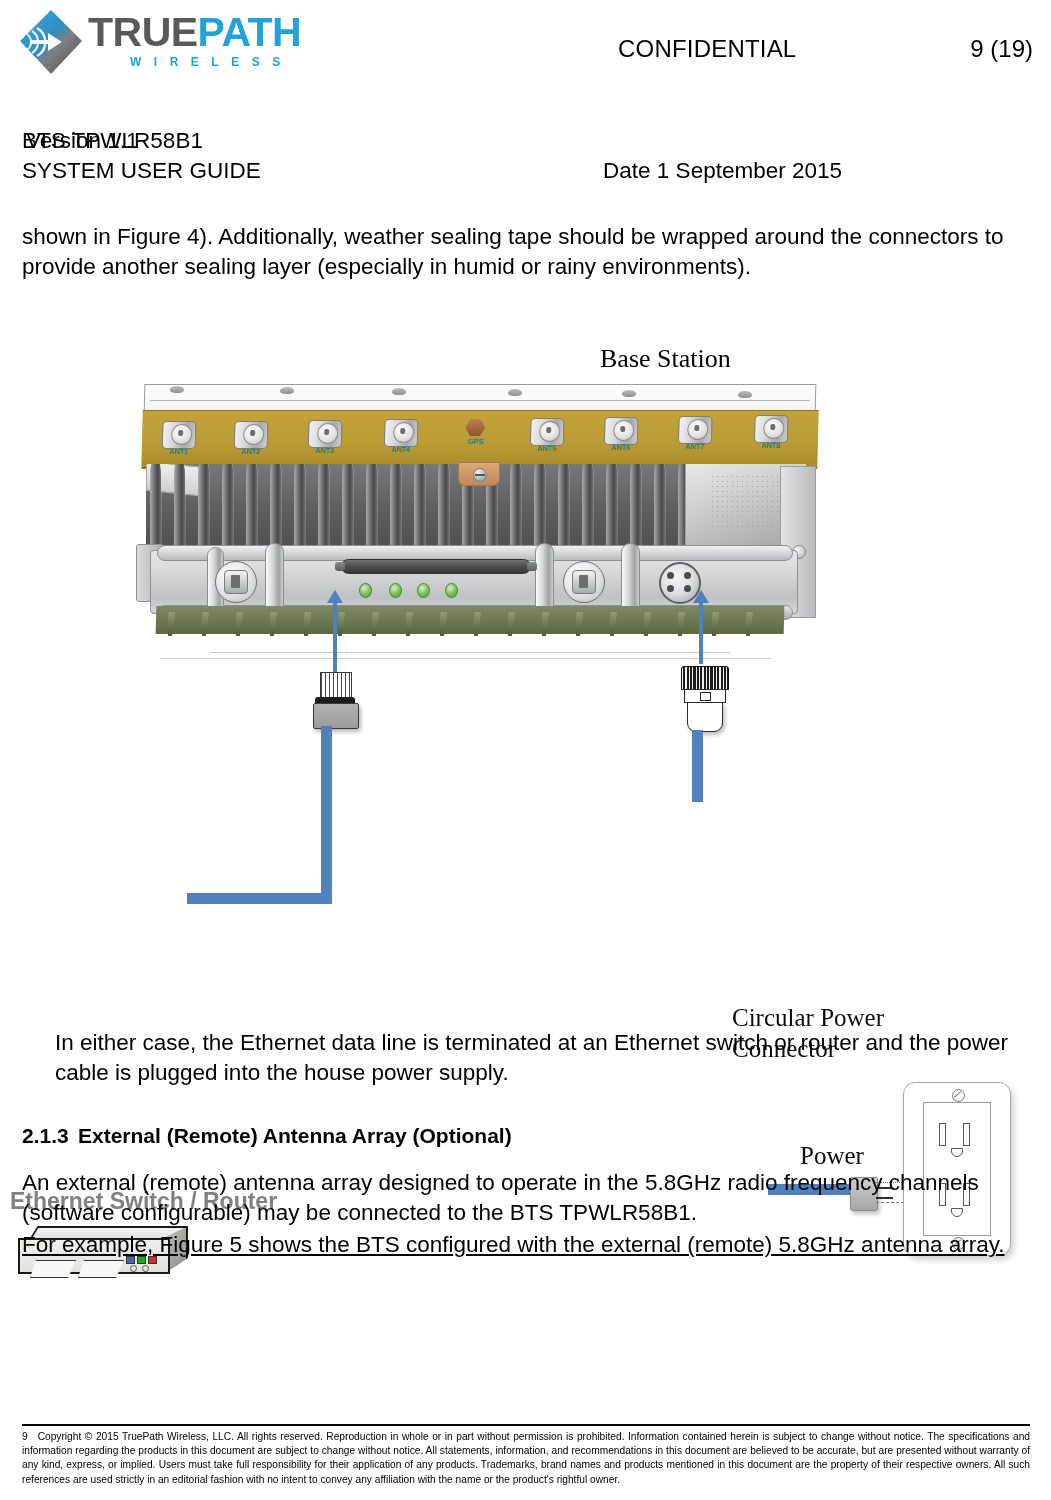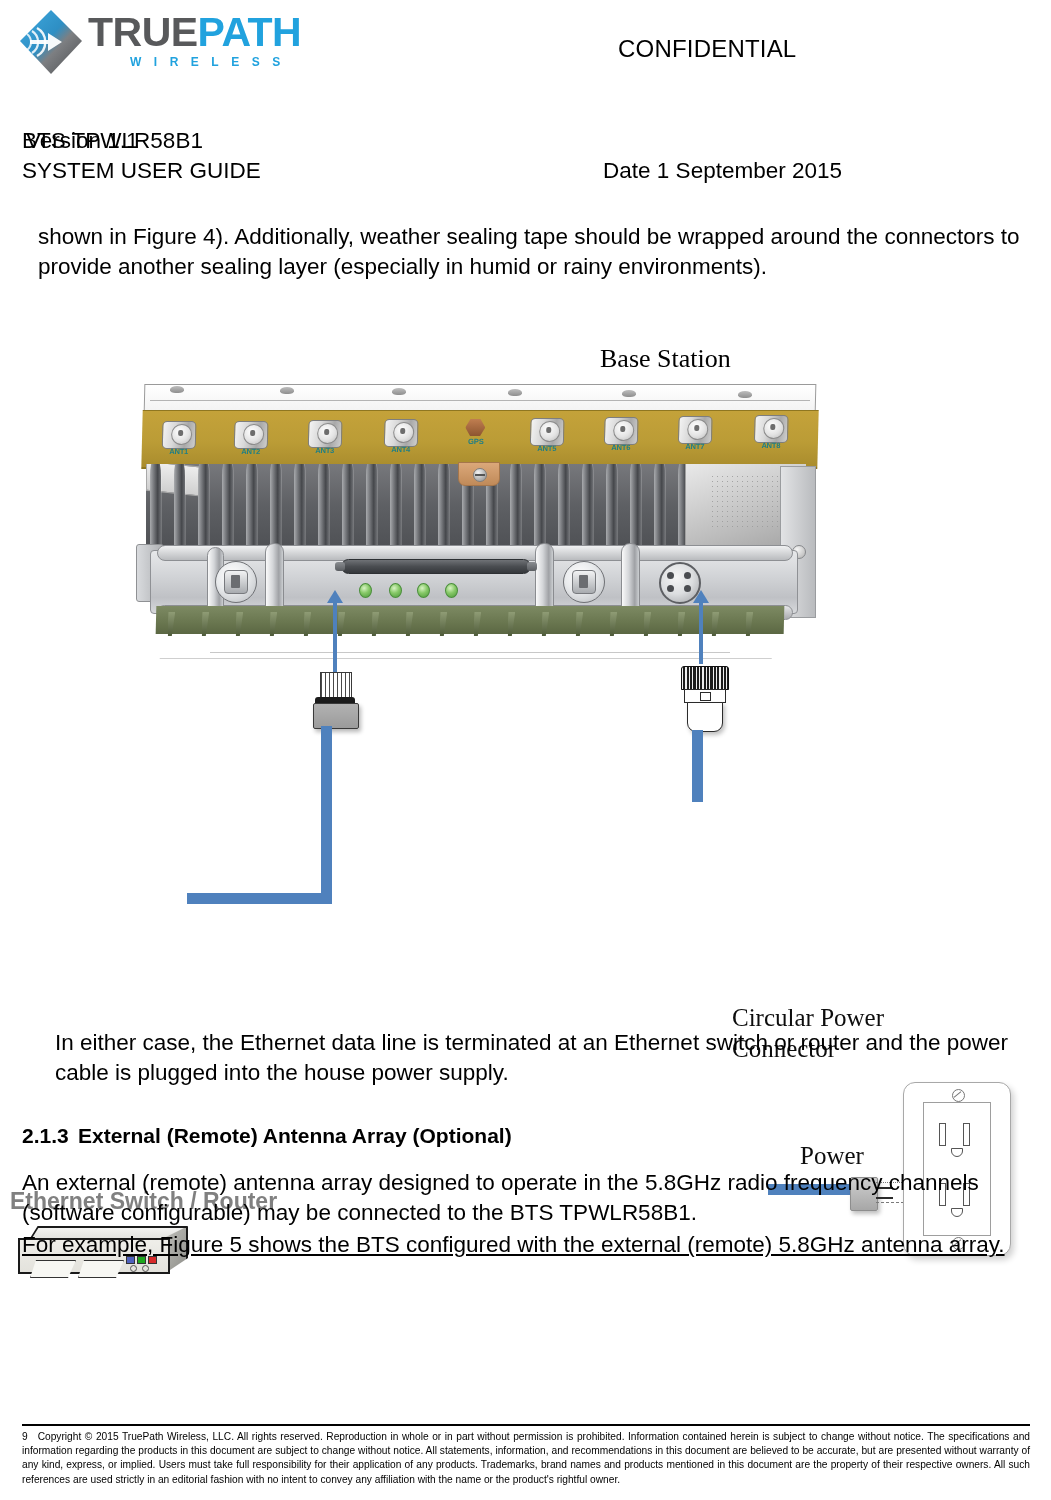--- a/index.html
+++ b/index.html
@@ -92,21 +92,21 @@
   .tb-right { position: absolute; left: 4px; top: 0; width: 820px; text-align: left; white-space: nowrap; }
   .tb-right2 { position: absolute; left: 0; top: 0; width: 820px; text-align: right; white-space: nowrap; }
 
   
   .para {
     position: absolute;
     font-size: 22.5px;
     line-height: 30px;
     color: #000;
   }
-  #para-intro { left: 22px; top: 222px; width: 990px; margin-left: 16px; }
+  #para-intro { left: 22px; top: 222px; width: 990px; }
   #para-after { left: 22px; top: 1028px; width: 960px; margin-left: 33px; }
   #para-antenna-1 { left: 22px; top: 1168px; width: 1000px; }
   #para-antenna-2 { left: 22px; top: 1230px; width: 1000px; text-decoration: underline; }
 
   .figure-caption {
     position: absolute;
     left: 0; top: 1e0px;
     width: 1051px;
     text-align: center;
     font-size: 22px;
@@ -738,20 +738,21 @@
         <path d="M9 26 A 10 10 0 0 1 9 42" fill="none" stroke="#ffffff" stroke-width="2" opacity="0.8"></path>
       </svg>
       <div class="logo-text">
         <div class="logo-true-path">
           <span class="lt-true">TRUE</span><span class="lt-path">PATH</span>
         </div>
         <div class="logo-wireless">WIRELESS</div>
       </div>
     </div>
     <div class="hdr-confidential">CONFIDENTIAL</div>
+    <div class="hdr-pageno">9 (19)</div>
   </div>
 
   <div class="title-block">
     <div class="tb-row">
       <span class="tb-left">BTS TPWLR58B1</span>
       <span class="tb-right">Version 1.1</span>
     </div>
     <div class="tb-row">
       <span class="tb-left">SYSTEM USER GUIDE</span>
       <span class="tb-right2">Date 1 September 2015</span>

